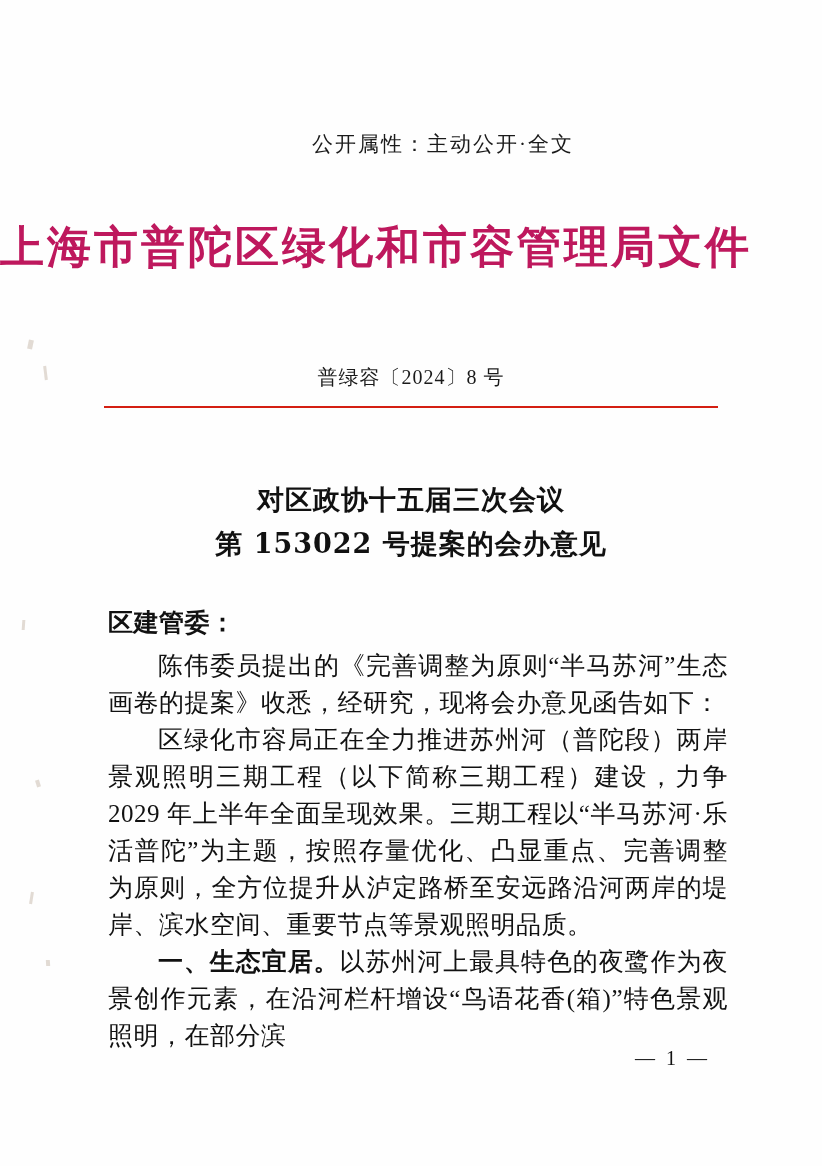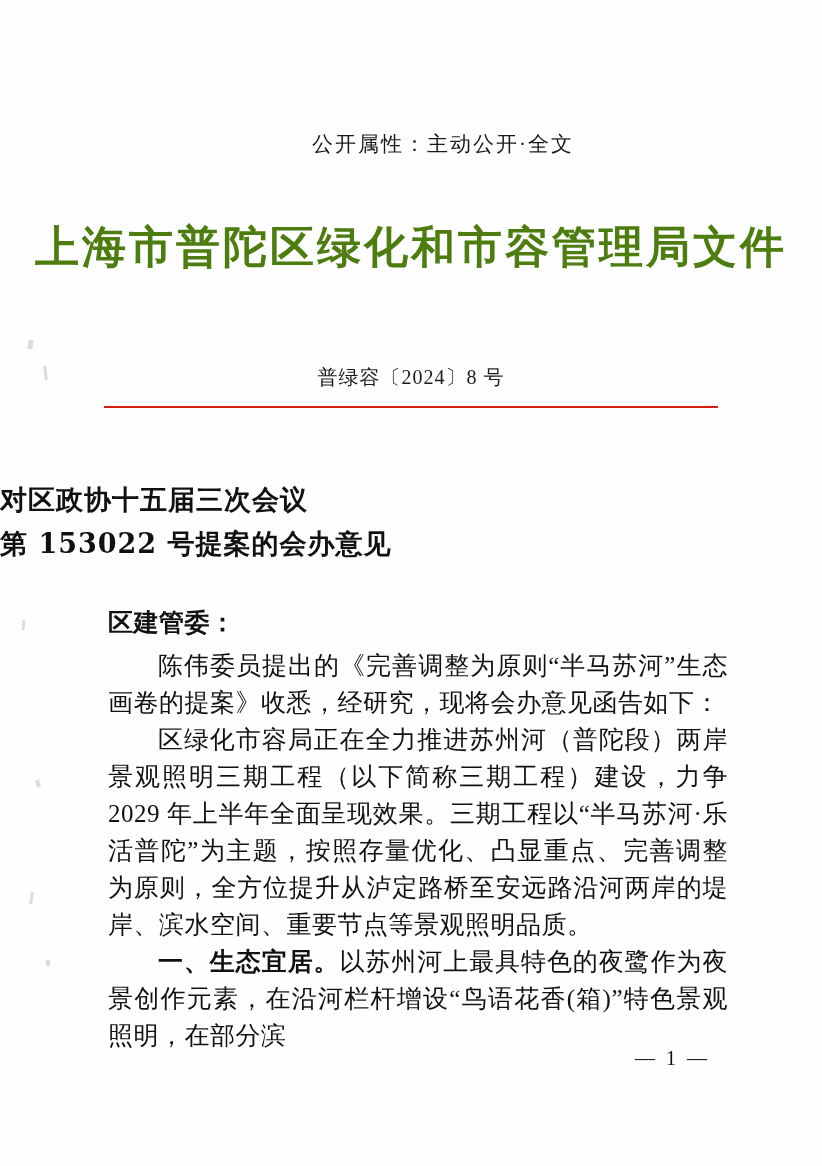--- a/index.html
+++ b/index.html
@@ -44,26 +44,26 @@
     letter-spacing: 2px;
     color: #1a1a1a;
     padding-left: 64px;
   }
 
   .doc-title {
     position: absolute;
     top: 218px;
     left: 0;
     right: 0;
-    text-align: center;
+    text-align: left;
     font-family: "DejaVu Serif", "Liberation Serif", serif;
     font-weight: bold;
     font-size: 44px;
     letter-spacing: 3px;
-    color: #4d7c0f;
+    color: #be185d;
     white-space: nowrap;
   }
 
   .doc-number {
     position: absolute;
     top: 364px;
     left: 0;
     right: 0;
     text-align: center;
     font-size: 20px;
@@ -78,21 +78,21 @@
     width: 614px;
     height: 2px;
     background: #d41f12;
   }
 
   .subject {
     position: absolute;
     top: 478px;
     left: 0;
     right: 0;
-    text-align: left;
+    text-align: center;
     font-family: "DejaVu Serif", "Liberation Serif", serif;
     font-weight: bold;
     font-size: 27px;
     line-height: 44px;
     letter-spacing: 1px;
     color: #111;
   }
 
   .body-block {
     position: absolute;

